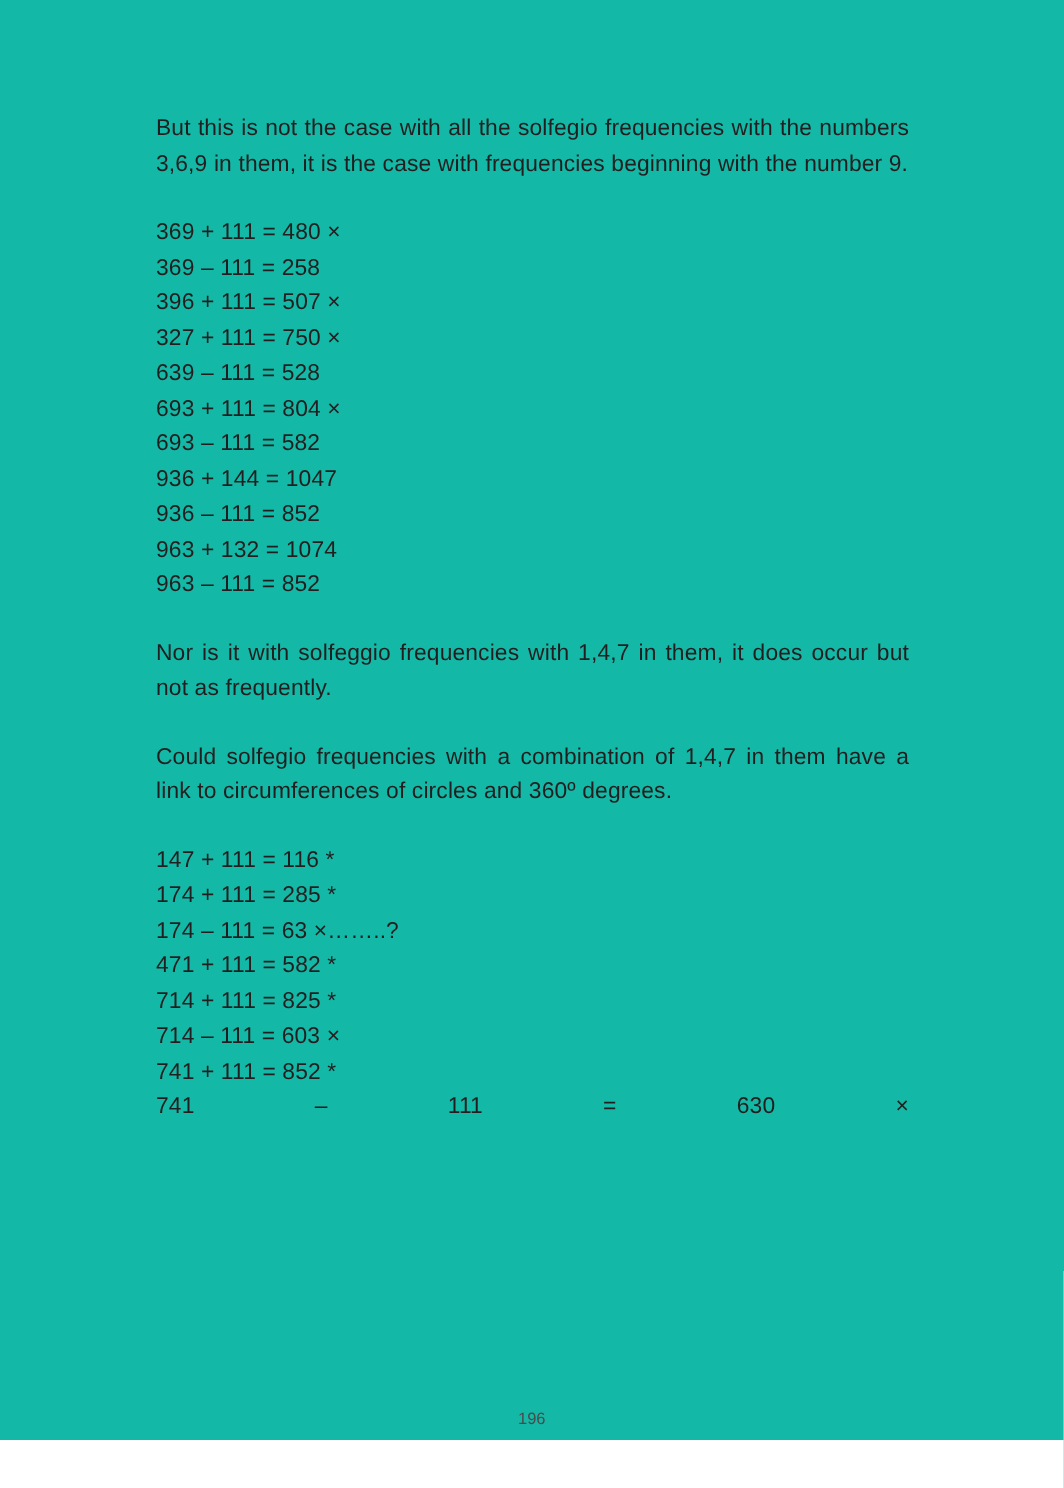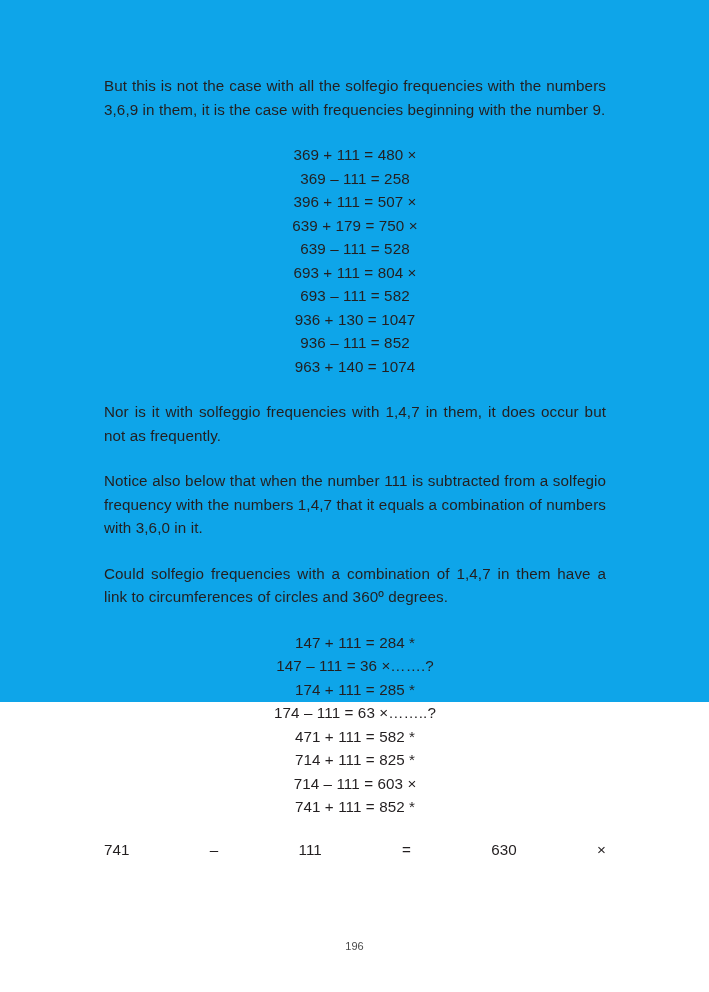--- a/index.html
+++ b/index.html
@@ -13,22 +13,22 @@
     font-family: "Liberation Sans", sans-serif;
     color: #231f20;
     position: relative;
     overflow: hidden;
   }
   .page {
     position: absolute;
     left: 0;
     top: 0;
     width: 709px;
-    height: 702px;
-    background: #0ea5e9;
+    height: 960px;
+    background: #14b8a6;
   }
   .content {
     position: absolute;
     left: 104px;
     top: 74px;
     width: 502px;
   }
   p.para {
     margin: 0 0 22px 0;
     font-size: 15.2px;
@@ -43,31 +43,29 @@
   }
   .eqblock {
     margin: 0 0 22px 0;
   }
   .eqline {
     font-size: 15.2px;
     line-height: 23.5px;
     color: #231f20;
     white-space: pre;
     letter-spacing: 0.1px;
-    text-align: center;
   }
   .eqline.spread {
     display: flex;
     justify-content: space-between;
     white-space: normal;
     width: 100%;
   }
   .eqline.spread span {
     display: inline-block;
-    margin-top: 19px;
   }
   .folio {
     position: absolute;
     left: 0;
     top: 940px;
     width: 709px;
     text-align: center;
     font-size: 11px;
     color: #4a4a4a;
   }
@@ -77,38 +75,37 @@
 
 <div class="page">
   <div class="content">
 
     <p class="para">But this is not the case with all the solfegio frequencies with the numbers 3,6,9 in them, it is the case with frequencies beginning with the number 9.</p>
 
     <div class="eqblock">
       <div class="eqline">369 + 111 = 480 ×</div>
       <div class="eqline">369 – 111 = 258</div>
       <div class="eqline">396 + 111 = 507 ×</div>
-      <div class="eqline">639 + 179 = 750 ×</div>
+      <div class="eqline">327 + 111 = 750 ×</div>
       <div class="eqline">639 – 111 = 528</div>
       <div class="eqline">693 + 111 = 804 ×</div>
       <div class="eqline">693 – 111 = 582</div>
-      <div class="eqline">936 + 130 = 1047</div>
+      <div class="eqline">936 + 144 = 1047</div>
       <div class="eqline">936 – 111 = 852</div>
-      <div class="eqline">963 + 140 = 1074</div>
+      <div class="eqline">963 + 132 = 1074</div>
+      <div class="eqline">963 – 111 = 852</div>
     </div>
 
     <p class="para">Nor is it with solfeggio frequencies with 1,4,7 in them, it does occur but not as frequently.</p>
 
-    <p class="para">Notice also below that when the number 111 is subtracted from a solfegio frequency with the numbers 1,4,7 that it equals a combination of numbers with 3,6,0 in it.</p>
 
     <p class="para">Could solfegio frequencies with a combination of 1,4,7 in them have a link to circumferences of circles and 360º degrees.</p>
 
     <div class="eqblock">
-      <div class="eqline">147 + 111 = 284 *</div>
-      <div class="eqline">147 – 111 = 36 ×…….?</div>
+      <div class="eqline">147 + 111 = 116 *</div>
       <div class="eqline">174 + 111 = 285 *</div>
       <div class="eqline">174 – 111 = 63 ×……..?</div>
       <div class="eqline">471 + 111 = 582 *</div>
       <div class="eqline">714 + 111 = 825 *</div>
       <div class="eqline">714 – 111 = 603 ×</div>
       <div class="eqline">741 + 111 = 852 *</div>
       <div class="eqline spread">
         <span>741</span>
         <span>–</span>
         <span>111</span>

